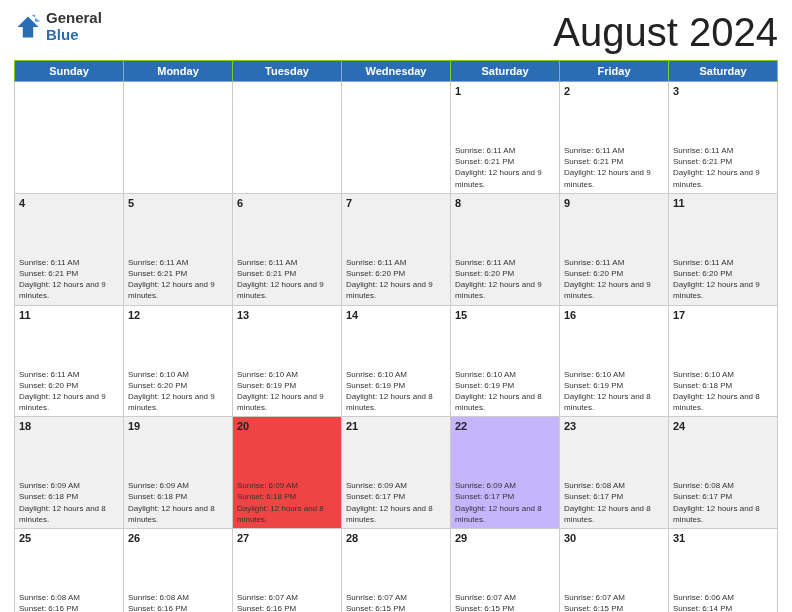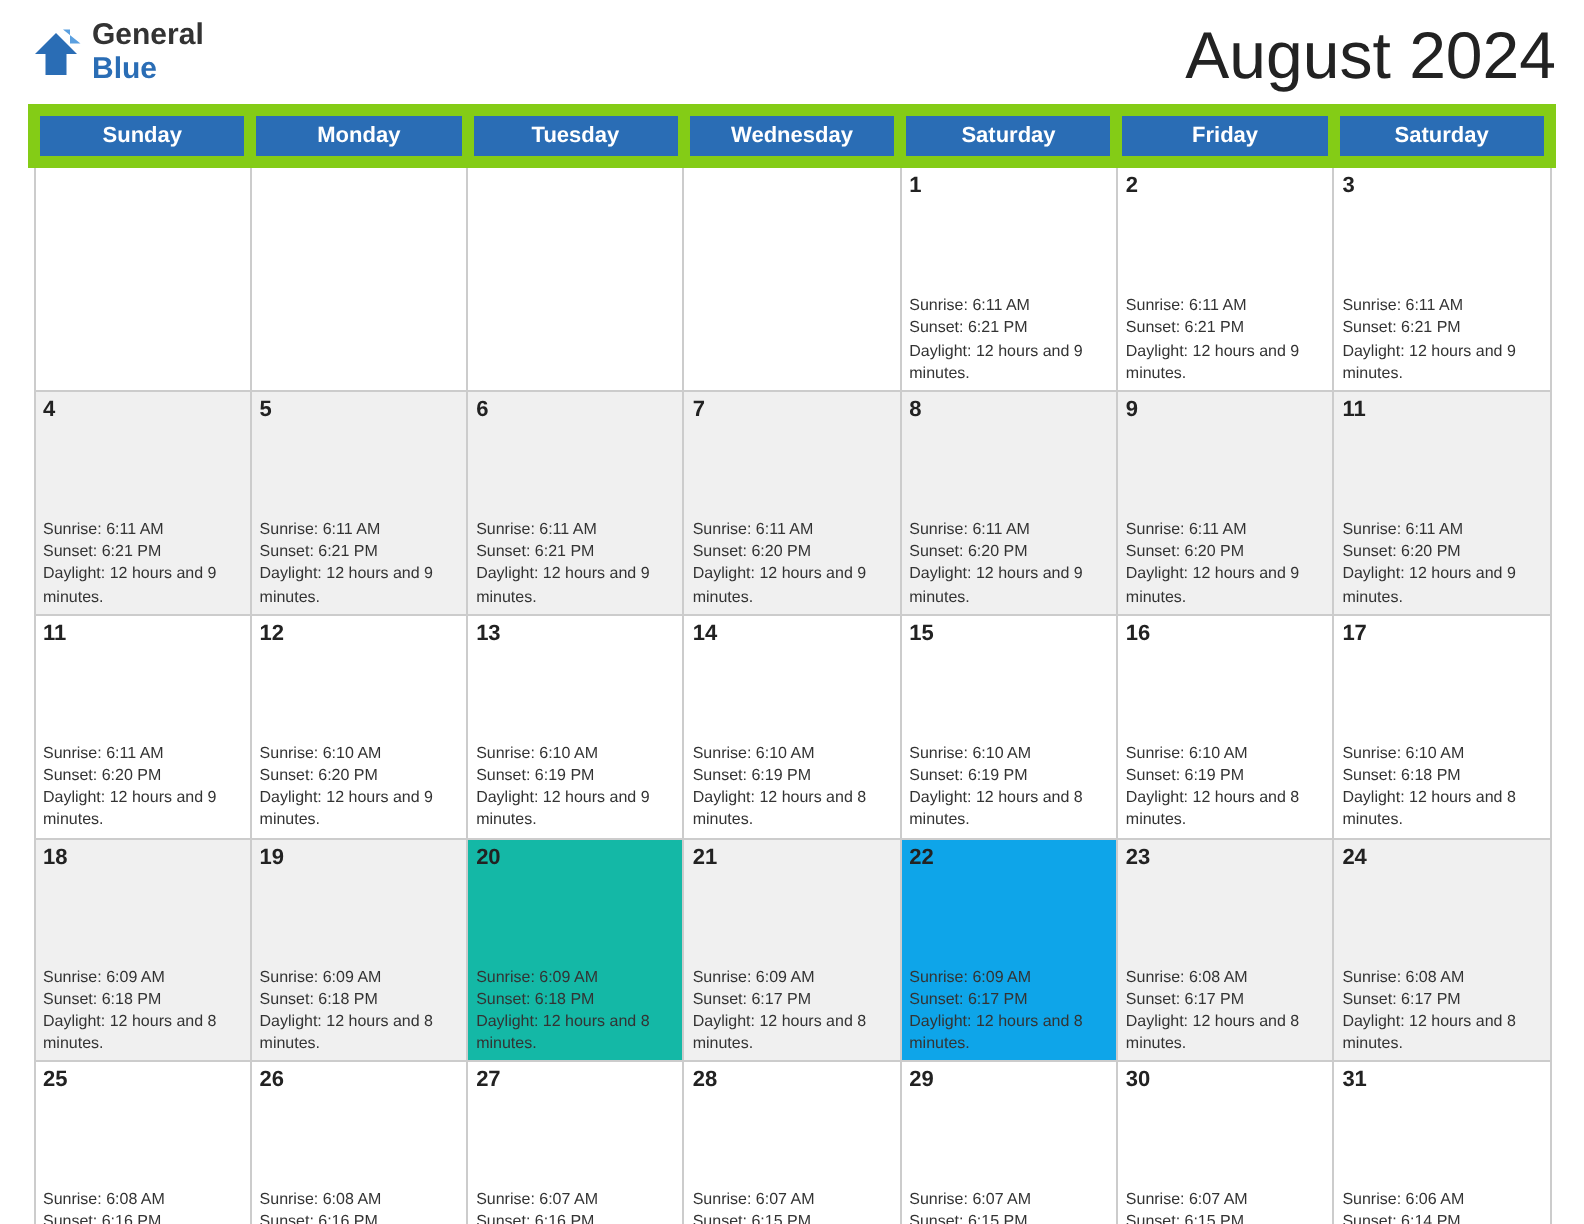--- a/index.html
+++ b/index.html
@@ -37,21 +37,21 @@
     .logo-general { color: #333; }
     .logo-blue { color: #2a6db5; }
     .logo-icon {
       width: 28px;
       height: 28px;
     }
     .title-block {
       text-align: right;
     }
     .title-block h1 {
-      font-size: 33px;
+      font-size: 40px;
       font-weight: normal;
       color: #222;
       line-height: 1.1;
     }
     .title-block h2 {
       font-size: 15px;
       font-weight: normal;
       color: #444;
     }
     .calendar {
@@ -62,21 +62,21 @@
       table-layout: fixed;
       font-size: 8.5px;
     }
     .calendar th {
       background: #2a6db5;
       color: #fff;
       text-align: center;
       padding: 4px 2px;
       font-size: 11px;
       font-weight: bold;
-      border: 6px solid #84cc16;
+      border: 1px solid #84cc16;
     }
     .calendar td {
       border: 1px solid #ccc;
       vertical-align: top;
       padding: 3px 4px;
       background: #fff;
       width: calc(100% / 7);
     }
     .calendar tr:nth-child(even) td {
       background: #f0f0f0;
@@ -257,33 +257,33 @@
             <div class="day-info" style="white-space: pre-line;">Sunrise: 6:09 AM
 Sunset: 6:18 PM
 Daylight: 12 hours and 8 minutes.</div>
           </td>
           <td style="background: rgb(240, 240, 240);">
             <div class="day-num">19</div>
             <div class="day-info" style="white-space: pre-line;">Sunrise: 6:09 AM
 Sunset: 6:18 PM
 Daylight: 12 hours and 8 minutes.</div>
           </td>
-          <td style="background: #14b8a6;">
+          <td style="background: #ef4444;">
             <div class="day-num">20</div>
             <div class="day-info" style="white-space: pre-line;">Sunrise: 6:09 AM
 Sunset: 6:18 PM
 Daylight: 12 hours and 8 minutes.</div>
           </td>
           <td style="background: rgb(240, 240, 240);">
             <div class="day-num">21</div>
             <div class="day-info" style="white-space: pre-line;">Sunrise: 6:09 AM
 Sunset: 6:17 PM
 Daylight: 12 hours and 8 minutes.</div>
           </td>
-          <td style="background: #0ea5e9;">
+          <td style="background: #c4b5fd;">
             <div class="day-num">22</div>
             <div class="day-info" style="white-space: pre-line;">Sunrise: 6:09 AM
 Sunset: 6:17 PM
 Daylight: 12 hours and 8 minutes.</div>
           </td>
           <td style="background: rgb(240, 240, 240);">
             <div class="day-num">23</div>
             <div class="day-info" style="white-space: pre-line;">Sunrise: 6:08 AM
 Sunset: 6:17 PM
 Daylight: 12 hours and 8 minutes.</div>

